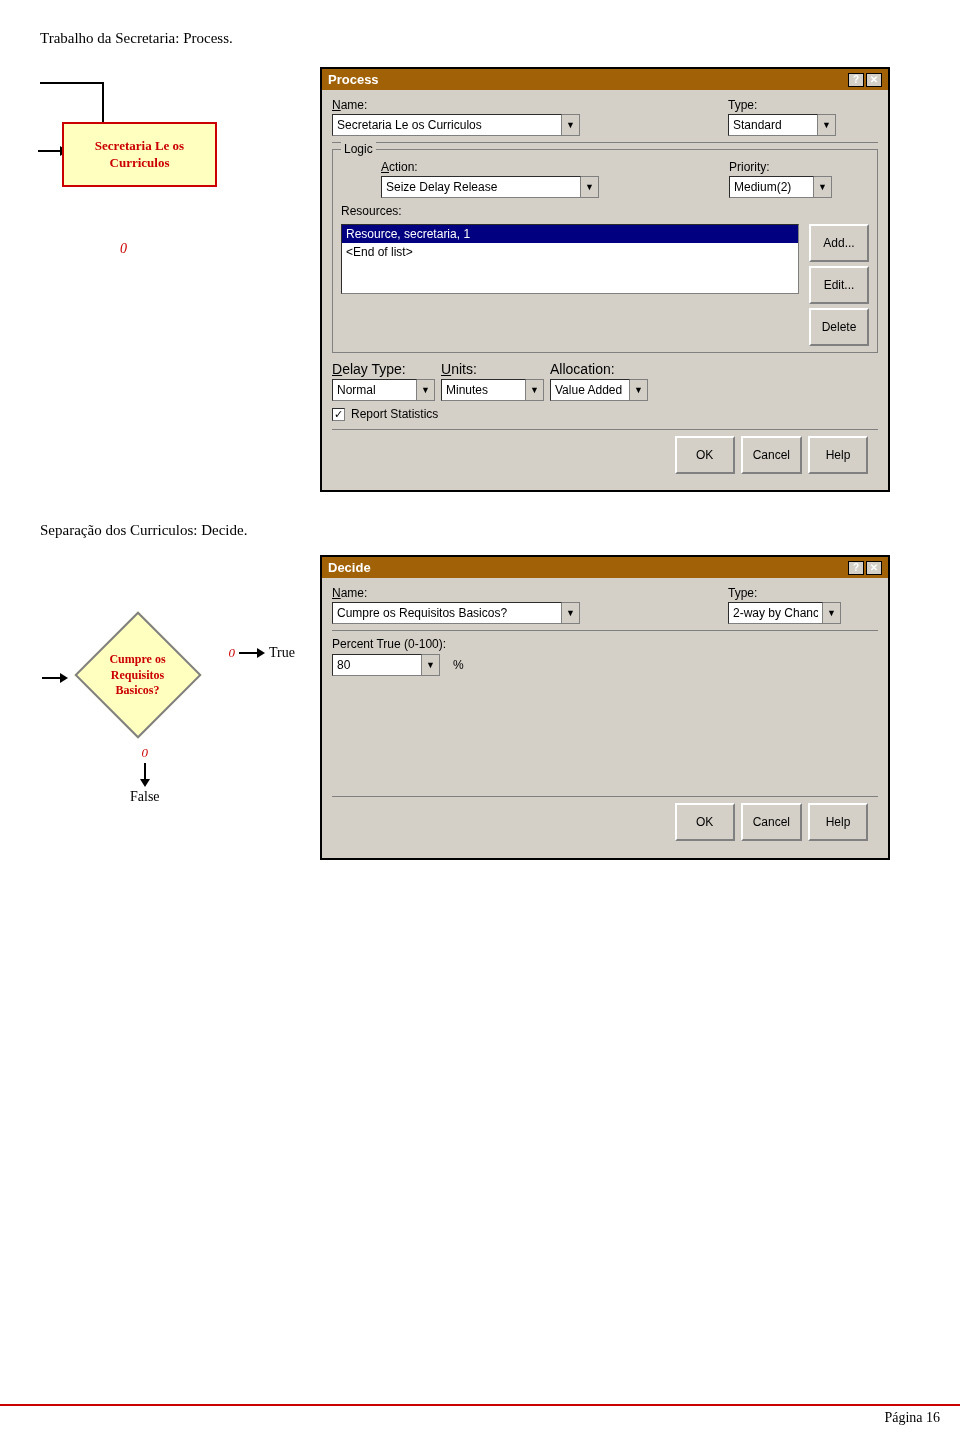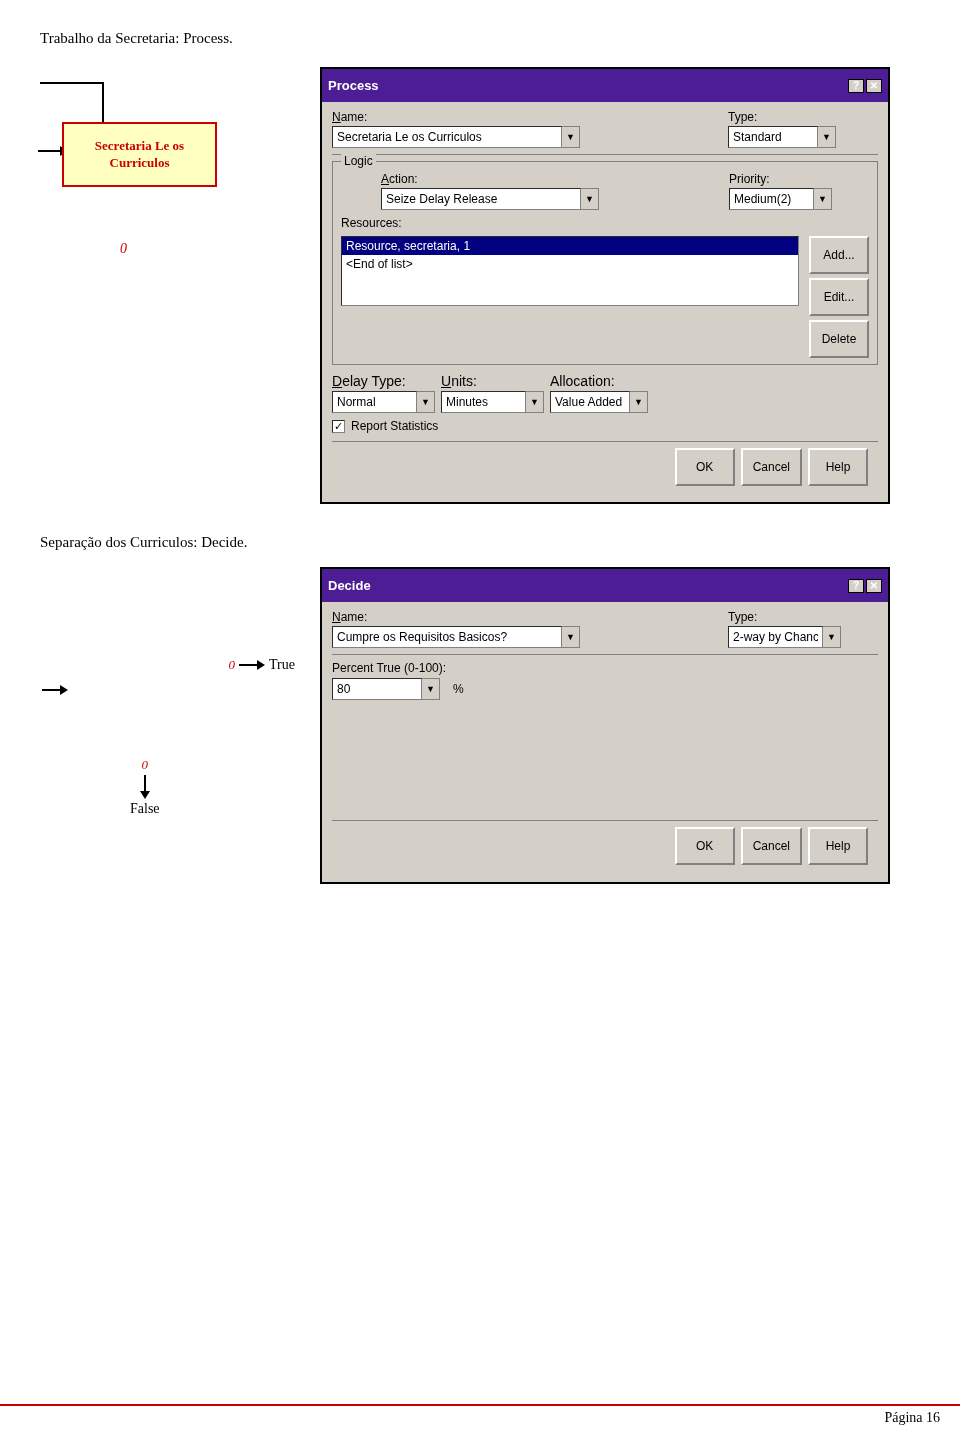--- a/index.html
+++ b/index.html
@@ -60,23 +60,23 @@
 
     
     .dialog {
       border: 2px solid #000;
       background: #d4d0c8;
       flex: 1;
       max-width: 570px;
     }
 
     .dialog-titlebar {
-      background: #4c1d95;
+      background: #a16207;
       color: #fff;
-      padding: 9px 6px;
+      padding: 3px 6px;
       display: flex;
       align-items: center;
       justify-content: space-between;
       font-size: 13px;
       font-weight: bold;
       font-family: Arial, sans-serif;
     }
 
     .dialog-titlebar-buttons {
       display: flex;
@@ -449,20 +449,24 @@
 
   <div class="diagram-area" style="align-items: flex-start;">
 
     <div class="decide-diagram">
 
       <div style="position:absolute; top:118px; left:2px; display:flex; align-items:center;">
         <div style="width:18px; height:2px; background:#000;"></div>
         <div style="width:0;height:0;border-top:5px solid transparent;border-bottom:5px solid transparent;border-left:8px solid #000;"></div>
       </div>
 
+      <div style="position:absolute; top:55px; left:20px; width:155px; height:130px;">
+        <div style="position:absolute; top:50%; left:50%; transform:translate(-50%,-50%) rotate(45deg); width:90px; height:90px; background:#ffffc0; border:2px solid #808080;"></div>
+        <div style="position:absolute; top:50%; left:50%; transform:translate(-50%,-50%); text-align:center; font-size:12px; font-weight:bold; color:#c00; width:90px; line-height:1.3;">Cumpre os Requisitos<br>Basicos?</div>
+      </div>
 
       <div style="position:absolute; top:90px; right:5px; display:flex; align-items:center; gap:4px;">
         <span class="zero-badge">0</span>
         <div style="display:flex; align-items:center;">
           <div style="width:18px; height:2px; background:#000;"></div>
           <div style="width:0;height:0;border-top:5px solid transparent;border-bottom:5px solid transparent;border-left:8px solid #000;"></div>
         </div>
         <span>True</span>
       </div>
 

